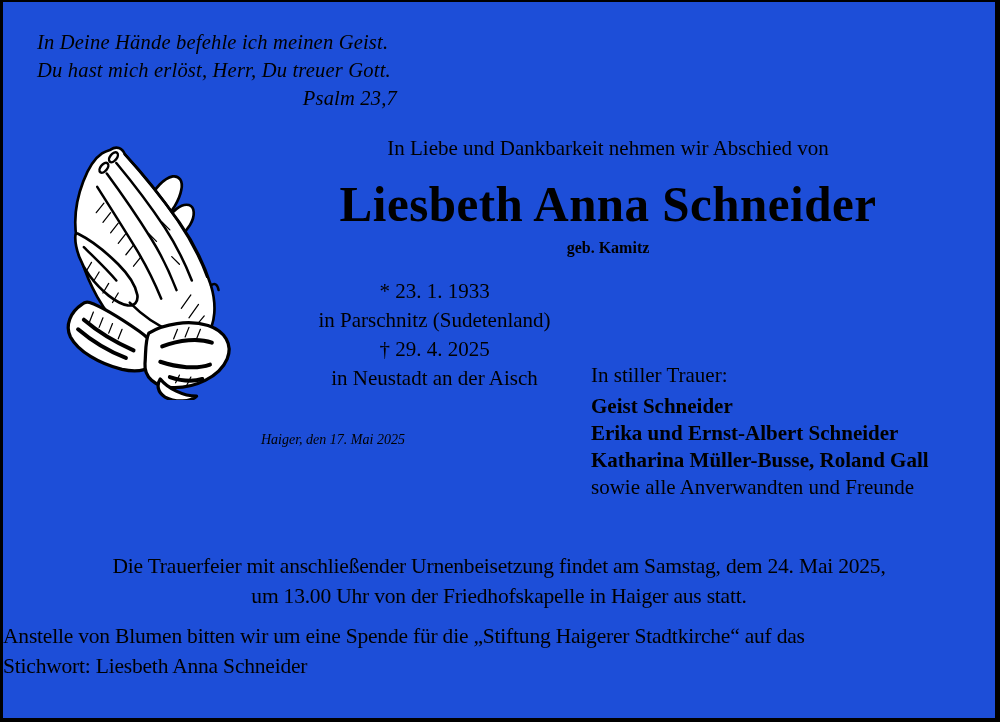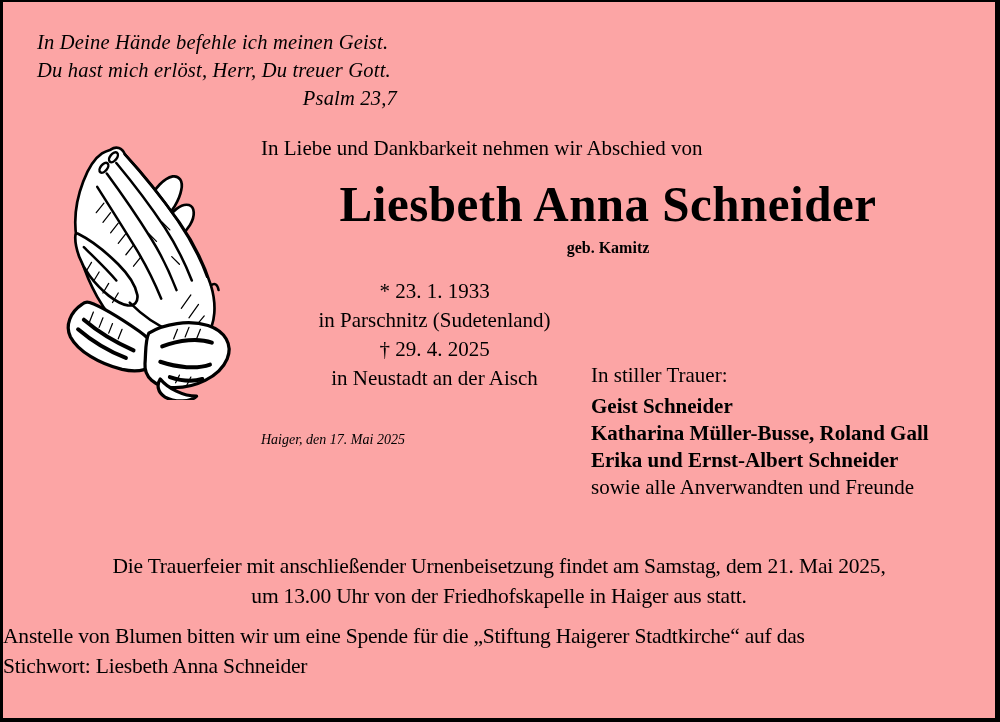--- a/index.html
+++ b/index.html
@@ -6,21 +6,21 @@
   html, body { background: #e8e8e8; }
   body {
     font-family: "Liberation Serif", "DejaVu Serif", serif;
     color: #000;
   }
   #notice {
     position: relative;
     width: 1000px;
     height: 722px;
     margin: 0 auto;
-    background: #fca5a5;
+    background: #1d4ed8;
     border-style: solid;
     border-color: #000;
     border-width: 2px 5px 4px 3px;
     overflow: hidden;
   }
 
   
   .quote {
     position: absolute;
     left: 34px;
@@ -48,21 +48,21 @@
   
   .main-col {
     position: absolute;
     left: 258px;
     top: 134px;
     width: 694px;
   }
   .intro {
     font-size: 21px;
     line-height: 24px;
-    text-align: left;
+    text-align: center;
   }
   .deceased-name {
     margin-top: 16px;
     text-align: center;
     font-size: 50px;
     font-weight: bold;
     line-height: 56px;
     letter-spacing: 0.5px;
     transform: scaleX(0.98);
   }
@@ -203,29 +203,29 @@
       <div class="col">
         <div>† 29. 4. 2025</div>
         <div>in Neustadt an der Aisch</div>
       </div>
     </div>
   </div>
 
   <div class="mourning">
     <div class="heading">In stiller Trauer:</div>
     <div class="mourner">Geist Schneider</div>
+    <div class="mourner">Erika und Ernst-Albert Schneider</div>
     <div class="mourner">Katharina Müller-Busse, Roland Gall</div>
-    <div class="mourner">Erika und Ernst-Albert Schneider</div>
     <div>sowie alle Anverwandten und Freunde</div>
   </div>
 
   <div class="place-date">Haiger, den 17. Mai 2025</div>
 
   <div class="funeral-info">
-    <div>Die Trauerfeier mit anschließender Urnenbeisetzung findet am Samstag, dem 21. Mai 2025,</div>
+    <div>Die Trauerfeier mit anschließender Urnenbeisetzung findet am Samstag, dem 24. Mai 2025,</div>
     <div>um 13.00 Uhr von der Friedhofskapelle in Haiger aus statt.</div>
   </div>
 
   <div class="donation-info">
     <div>Anstelle von Blumen bitten wir um eine Spende für die „Stiftung Haigerer Stadtkirche“ auf das</div>
     <div>Stichwort: Liesbeth Anna Schneider</div>
   </div>
 
 </div>
 

